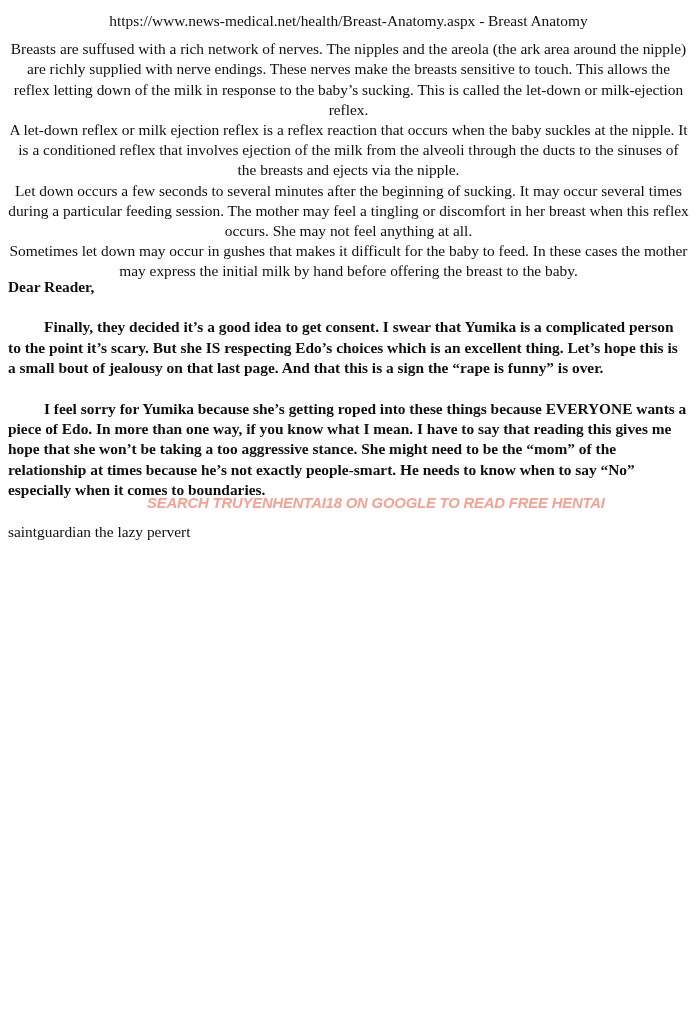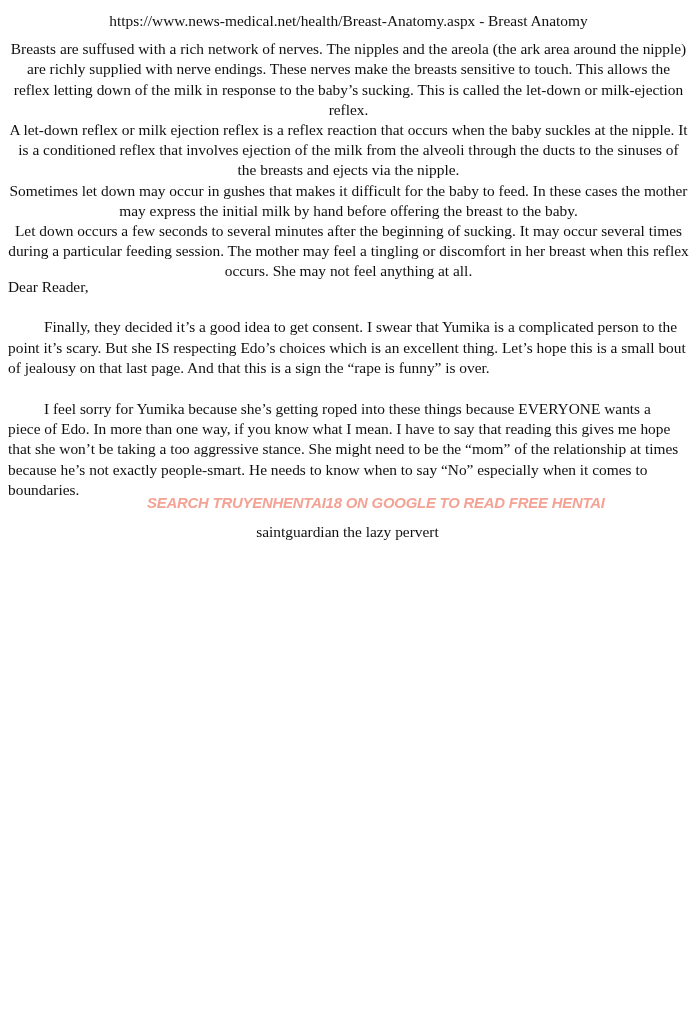--- a/index.html
+++ b/index.html
@@ -50,36 +50,36 @@
     position: absolute;
     left: 8px;
     top: 277px;
     width: 679px;
     font-size: 15.4px;
     line-height: 20.4px;
     text-align: left;
   }
   .letter p {
     margin: 0;
+    font-weight: bold;
   }
   .letter .salutation {
     margin: 0 0 0 0;
   }
   .letter .body-para {
     text-indent: 36px;
     margin: 20px 0 0 0;
   }
   .letter .plain-para {
     margin: 20px 0 0 0;
     text-indent: 0;
   }
   .letter .signoff-block {
     margin: 21px 0 0 0;
     text-indent: 0;
-    text-align: center;
   }
   .letter .signoff-block .sig-line {
     display: block;
   }
 
   
   .watermark {
     position: absolute;
     left: 147px;
     top: 495px;
@@ -99,22 +99,22 @@
 </style>
 </head>
 <body>
 
 <div class="page">
 
   <div class="article-block">
     <span class="source-line">https://www.news-medical.net/health/Breast-Anatomy.aspx - Breast Anatomy</span>
     <span class="article-para">Breasts are suffused with a rich network of nerves. The nipples and the areola (the ark area around the nipple) are richly supplied with nerve endings. These nerves make the breasts sensitive to touch. This allows the reflex letting down of the milk in response to the baby’s sucking. This is called the let-down or milk-ejection reflex.</span>
     <span class="article-para">A let-down reflex or milk ejection reflex is a reflex reaction that occurs when the baby suckles at the nipple. It is a conditioned reflex that involves ejection of the milk from the alveoli through the ducts to the sinuses of the breasts and ejects via the nipple.</span>
+    <span class="article-para">Let down occurs a few seconds to several minutes after the beginning of sucking. It may occur several times during a particular feeding session. The mother may feel a tingling or discomfort in her breast when this reflex occurs. She may not feel anything at all.</span>
     <span class="article-para">Sometimes let down may occur in gushes that makes it difficult for the baby to feed. In these cases the mother may express the initial milk by hand before offering the breast to the baby.</span>
-    <span class="article-para">Let down occurs a few seconds to several minutes after the beginning of sucking. It may occur several times during a particular feeding session. The mother may feel a tingling or discomfort in her breast when this reflex occurs. She may not feel anything at all.</span>
   </div>
 
   <div class="letter">
     <p class="salutation">Dear Reader,</p>
     <p class="body-para">Finally, they decided it’s a good idea to get consent.  I swear that Yumika is a complicated person to the point it’s scary.  But she IS respecting Edo’s choices which is an excellent thing.  Let’s hope this is a small bout of jealousy on that last page.  And that this is a sign the “rape is funny” is over.</p>
     <p class="body-para">I feel sorry for Yumika because she’s getting roped into these things because EVERYONE wants a piece of Edo.  In more than one way, if you know what I mean.  I have to say that reading this gives me hope that she won’t be taking a too aggressive stance.  She might need to be the “mom” of the relationship at times because he’s not exactly people-smart.  He needs to know when to say “No” especially when it comes to boundaries.</p>
     <div class="signoff-block">
       <span class="sig-line">saintguardian the lazy pervert</span>
     </div>
   </div>

